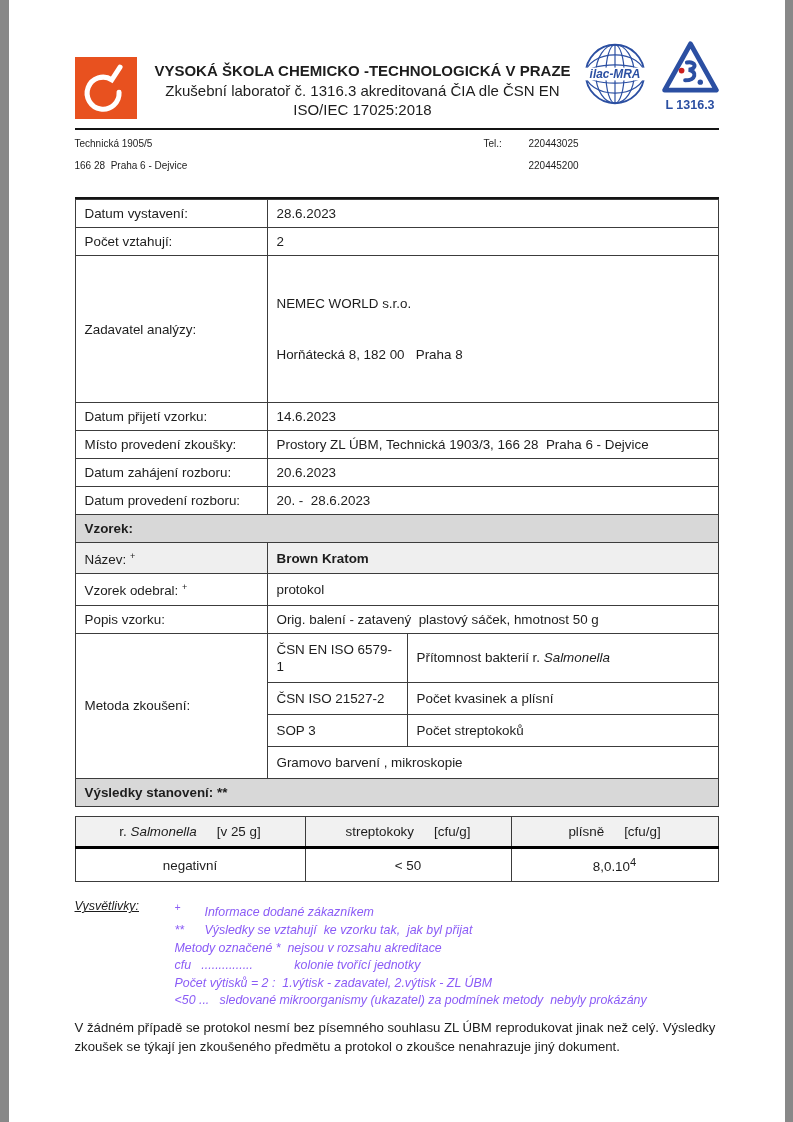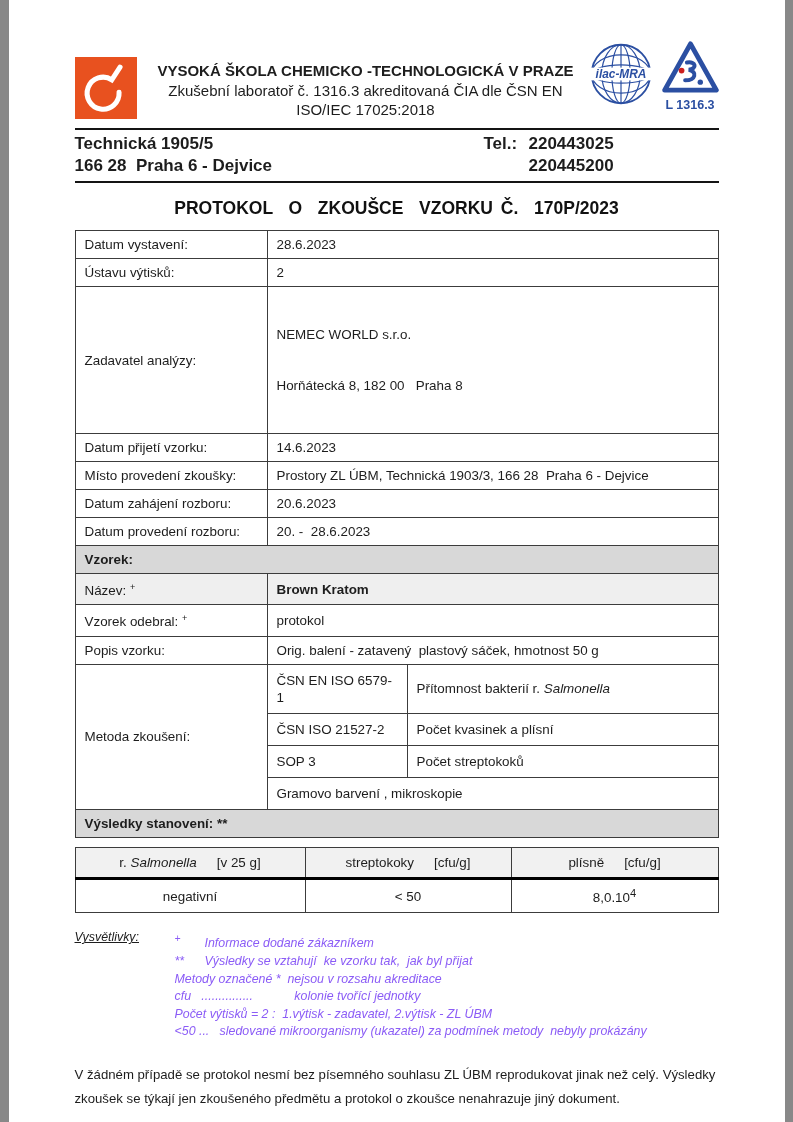--- a/index.html
+++ b/index.html
@@ -16,30 +16,30 @@
   }
   .pre { white-space: pre-wrap; }
 
   
   .header { display:flex; align-items:flex-start; padding-top:50px; }
   .vscht-logo { margin-top:7px; flex:0 0 auto; }
   .header-center { flex:1; text-align:center; padding:10px 4px 0 10px; }
   .org1 { font-weight:bold; font-size:15px; line-height:21px; }
   .org2 { font-weight:bold; font-size:14.5px; line-height:20px; }
   .org3 { font-size:15px; line-height:19px; }
-  .header-logos { display:flex; gap:9px; align-items:flex-start; flex:0 0 auto; }
+  .header-logos { display:flex; gap:15px; align-items:flex-start; flex:0 0 auto; }
   .ilac-logo { margin-top:-8px; }
   .cia-block { margin-top:-9px; text-align:center; }
   .cia-label { color:#2b4fa2; font-weight:bold; font-size:12.5px; margin-top:1px; }
 
   .rule1 { border-top:2px solid #141414; margin-top:9px; }
   .rule2 { border-top:2.5px solid #141414; }
 
   
-  .addr { display:grid; grid-template-columns: 1fr 45px 115px; padding:3px 75px 4px 0; font-size:17px; line-height:22px;font-weight:bold; }
+  .addr { display:grid; grid-template-columns: 1fr 45px 115px; padding:3px 75px 20px 0; font-size:10px; line-height:22px; }
   .addr .a-left { grid-column:1; }
 
   .title { text-align:center; font-weight:bold; font-size:17.5px; margin:15px 0 11px; color:#111; word-spacing:3px; white-space:pre-wrap; }
 
   
   table.main { border-collapse:collapse; width:100%; font-size:13.4px; table-layout:fixed; }
   table.main td { border:1px solid #3c3c3c; padding:5px 9px; line-height:17px; white-space:pre-wrap; vertical-align:middle; }
   table.main td.mrow { padding:7px 9px; }
   td.sec { background:#d8d8d8; font-weight:bold; }
   tr.light td { background:#efefef; }
@@ -50,21 +50,21 @@
   table.results td { border:1px solid #3c3c3c; text-align:center; padding:7px 4px; white-space:pre-wrap; }
   table.results tr.hd td { background:#f1f1f1; border-bottom:3px solid #000; }
   .unit { margin-left:20px; }
 
   
   .notes { display:flex; margin-top:17px; font-size:12.4px; }
   .notes-label { width:100px; font-style:italic; text-decoration:underline; flex:0 0 auto; }
   .note-rows { flex:1; font-style:italic; line-height:17.5px; color:#8b5cf6; }
   .note-marker { display:inline-block; width:30px; }
 
-  .disclaimer { margin-top:22px; font-size:13.2px; line-height:24px; }
+  .disclaimer { margin-top:8px; font-size:13.2px; line-height:19px; }
 </style>
 </head>
 <body>
 
 <div class="page">
 
   <div class="header">
     <svg class="vscht-logo" viewBox="0 0 64 64" width="62" height="62">
       <rect width="64" height="64" fill="#e8511f"></rect>
       <path d="M46.5 10.5 L38 23.5 A16.5 16.5 0 1 0 45.5 36.5" fill="none" stroke="#ffffff" stroke-width="5.2" stroke-linecap="round"></path>
@@ -105,35 +105,34 @@
     <span class="a-left">Technická 1905/5</span>
     <span>Tel.:</span>
     <span>220443025</span>
     <span class="a-left pre">166 28  Praha 6 - Dejvice</span>
     <span></span>
     <span>220445200</span>
   </div>
 
   <div class="rule2"></div>
 
-  <div class="title">PROTOKOL  O  ZKOUŠCE  VZORKU Č.  170P/2023</div>
 
   <table class="main">
     <colgroup>
         <col style="width:192px">
         <col style="width:140px">
         <col>
       </colgroup>
     <tbody>
         <tr>
       <td>Datum vystavení:</td>
       <td colspan="2">28.6.2023</td>
     </tr>
     <tr>
-      <td>Ústavu výtisků:</td>
+      <td>Počet vztahují:</td>
       <td colspan="2">2</td>
     </tr>
     <tr>
       <td>Zadavatel analýzy:</td>
       <td colspan="2">
         <div>NEMEC WORLD s.r.o.</div>
         <div class="pre">Horňátecká 8, 182 00   Praha 8</div>
       </td>
     </tr>
     <tr>

